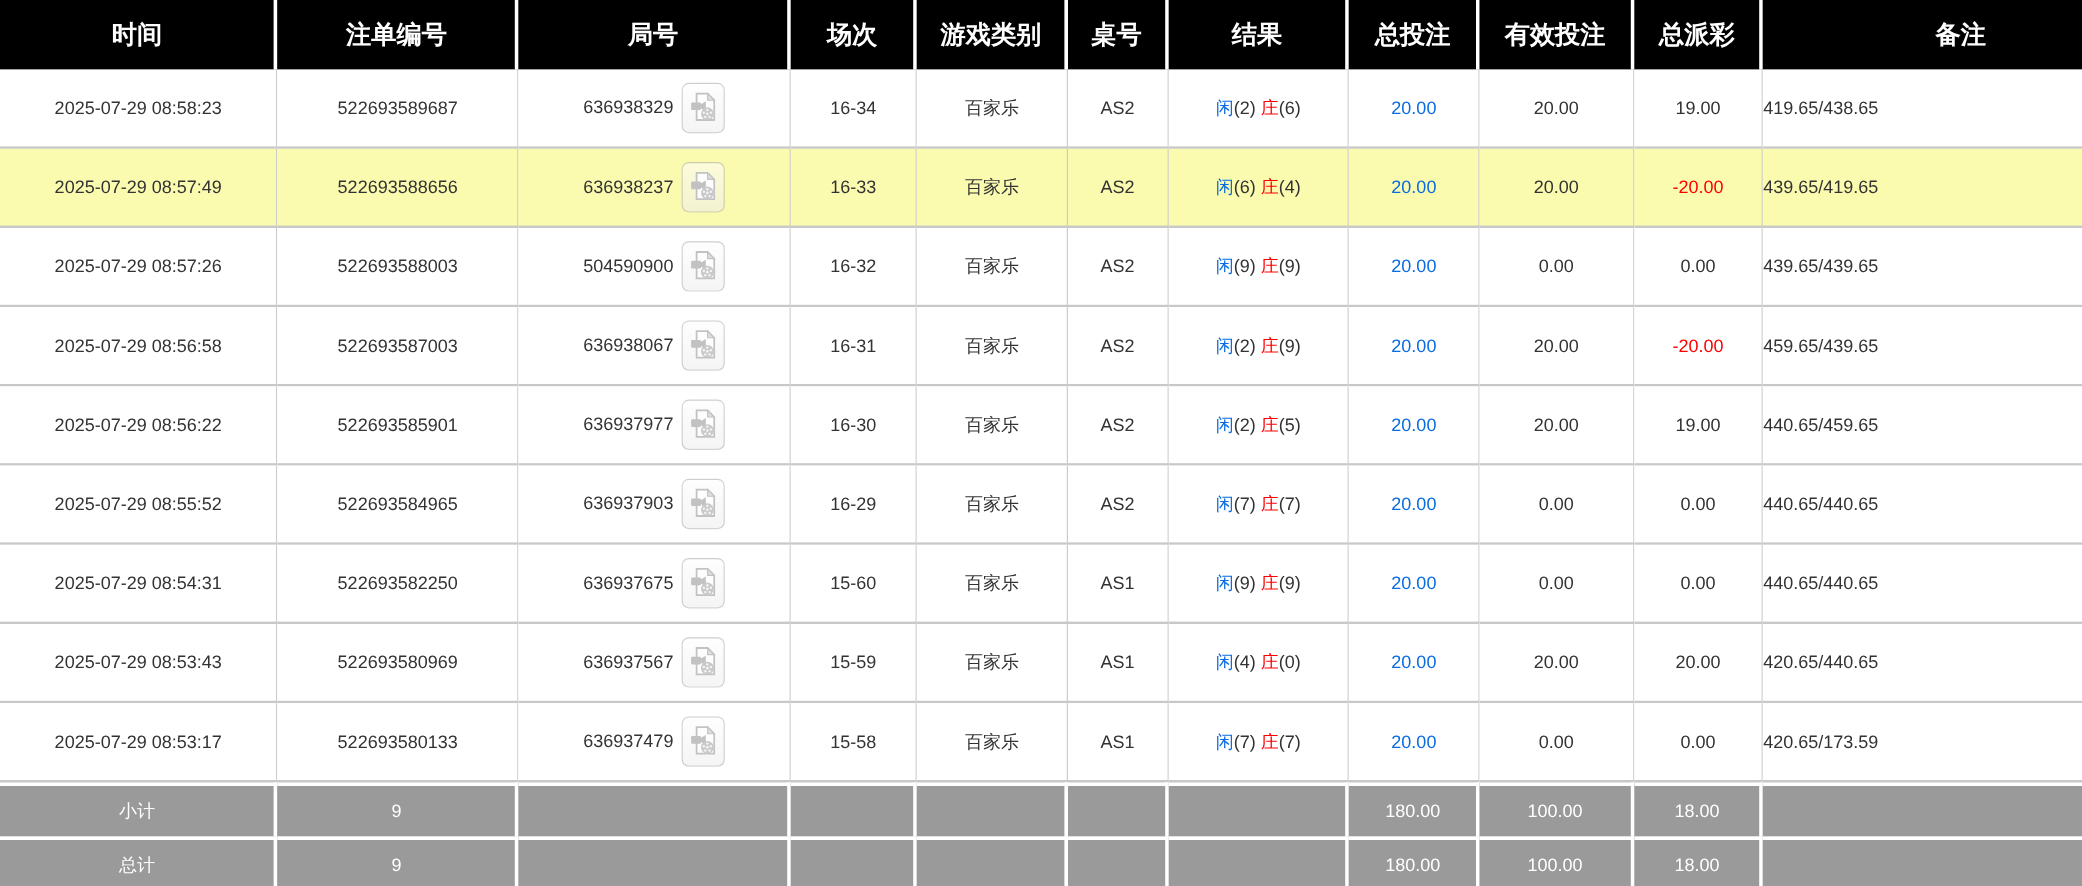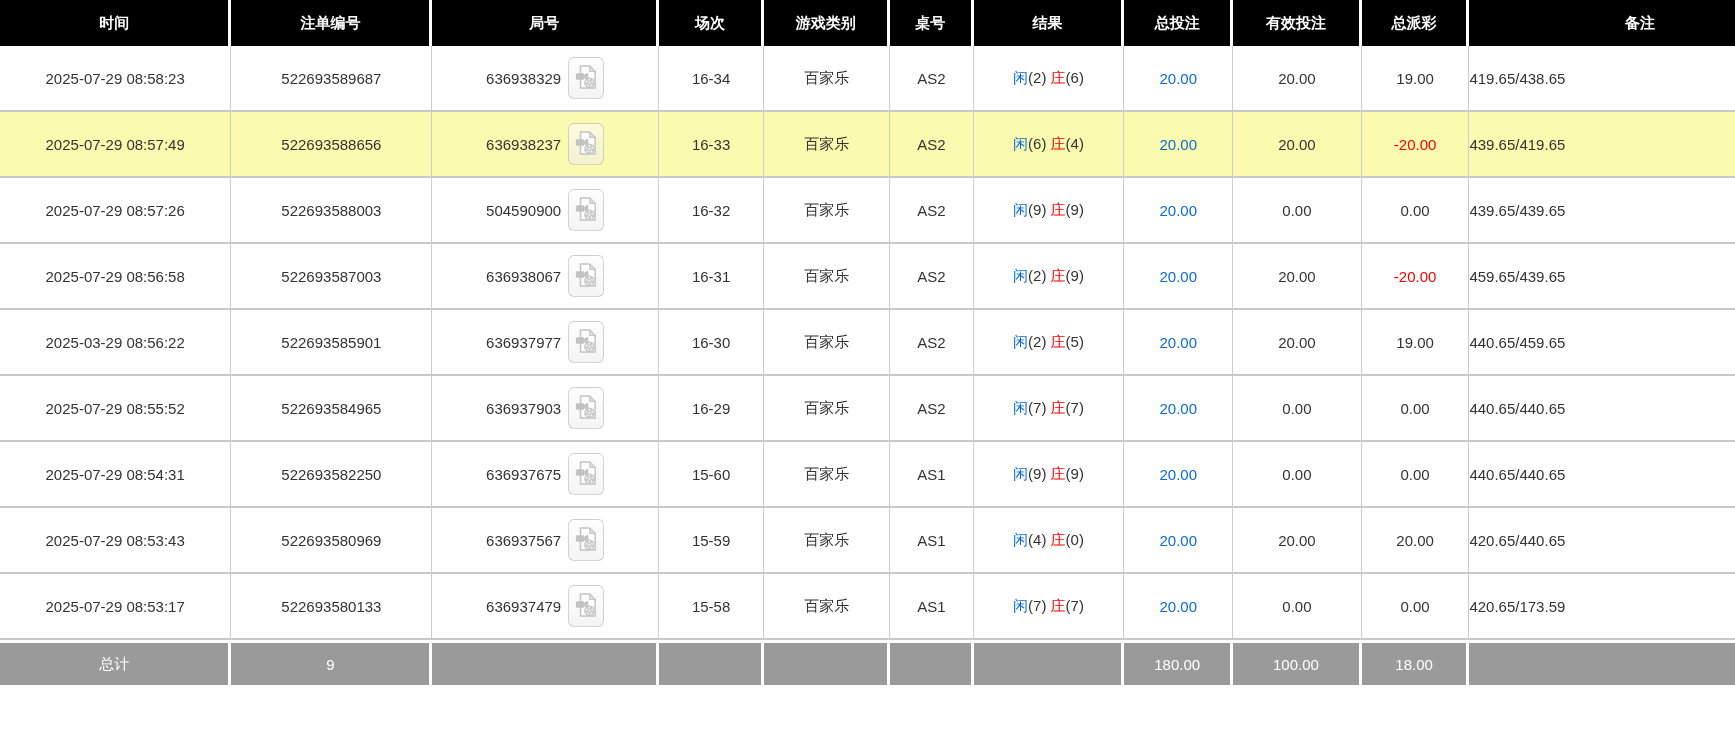--- a/index.html
+++ b/index.html
@@ -12,21 +12,21 @@
   *{box-sizing:border-box;}
   body{margin:0;background:#fff;font-family:"Liberation Sans","DejaVu Sans",sans-serif;}
   .wrap{width:1735px;}
   table{border-collapse:separate;border-spacing:0;table-layout:fixed;width:1735px;}
   col.c-time{width:230px;} col.c-bet_id{width:200px;} col.c-round{width:225px;}
   col.c-session{width:105px;} col.c-game_type{width:125px;} col.c-table_no{width:83px;}
   col.c-result{width:150px;} col.c-total_bet{width:108px;} col.c-valid_bet{width:128px;}
   col.c-payout{width:107px;} col.c-remark{width:264px;}
   th{
     background:var(--header-bg);color:var(--header-text);
-    font-size:15px;font-weight:bold;height:46px;padding:0;
+    font-size:21px;font-weight:bold;height:58px;padding:0;
     border-right:3px solid #fff;text-align:center;white-space:nowrap;
   }
   th:last-child{border-right:none;margin-left:35px;}
   th.col-remark{text-align:right;padding-right:80px;}
   tbody td{
     background:var(--row-bg);height:66px;padding:0;
     text-align:center;font-size:15px;color:var(--text);
     border-right:1px solid var(--border-v);
     border-bottom:2px solid var(--border-h);
     white-space:nowrap;overflow:hidden;
@@ -191,21 +191,21 @@
           <td class="col-session">16-31</td>
           <td class="col-game_type">百家乐</td>
           <td class="col-table_no">AS2</td>
           <td class="col-result"><span class="blue">闲</span><span class="result-score">(2)</span> <span class="red">庄</span><span class="result-score">(9)</span></td>
           <td class="col-total_bet">20.00</td>
           <td class="col-valid_bet">20.00</td>
           <td class="col-payout payout-neg">-20.00</td>
           <td class="col-remark">459.65/439.65</td>
         </tr>
         <tr>
-          <td class="col-time">2025-03-29 08:56:22</td>
+          <td class="col-time">2025-07-29 08:56:22</td>
           <td class="col-bet_id">522693585901</td>
           <td class="col-round"><span class="round-no">636937977</span><button class="video-btn">
               <span><svg width="22" height="26" viewBox="0 0 24 28" aria-hidden="true">
                   <path d="M6 2h10l6 6v18H6z" fill="#fdfdfd" stroke="#c2c2c2" stroke-width="1.6"></path>
                   <path d="M16 2l6 6h-6z" fill="#dedede" stroke="#c2c2c2" stroke-width="1"></path>
                   <rect x="1" y="10" width="9" height="7" rx="1.2" fill="#c2c2c2"></rect>
                   <path d="M10 11.6l4.4-2.6v9l-4.4-2.6z" fill="#c2c2c2"></path>
                   <circle cx="15.8" cy="20.3" r="5.8" fill="#c9c9c9"></circle>
                   <circle cx="15.8" cy="20.3" r="1.2" fill="#f4f4f4"></circle>
                   <circle cx="15.8" cy="16.9" r="1.1" fill="#f4f4f4"></circle>
@@ -327,20 +327,33 @@
           <td class="col-game_type">百家乐</td>
           <td class="col-table_no">AS1</td>
           <td class="col-result"><span class="blue">闲</span><span class="result-score">(7)</span> <span class="red">庄</span><span class="result-score">(7)</span></td>
           <td class="col-total_bet">20.00</td>
           <td class="col-valid_bet">0.00</td>
           <td class="col-payout">0.00</td>
           <td class="col-remark">420.65/173.59</td>
         </tr>
       </tbody>
     <tbody id="summary-rows">
+        <tr class="summary">
+          <td class="col-time">小计</td>
+          <td class="col-bet_id">9</td>
+          <td class="col-round"></td>
+          <td class="col-session"></td>
+          <td class="col-game_type"></td>
+          <td class="col-table_no"></td>
+          <td class="col-result"></td>
+          <td class="col-total_bet">180.00</td>
+          <td class="col-valid_bet">100.00</td>
+          <td class="col-payout">18.00</td>
+          <td class="col-remark"></td>
+        </tr>
         <tr class="summary">
           <td class="col-time">总计</td>
           <td class="col-bet_id">9</td>
           <td class="col-round"></td>
           <td class="col-session"></td>
           <td class="col-game_type"></td>
           <td class="col-table_no"></td>
           <td class="col-result"></td>
           <td class="col-total_bet">180.00</td>
           <td class="col-valid_bet">100.00</td>

